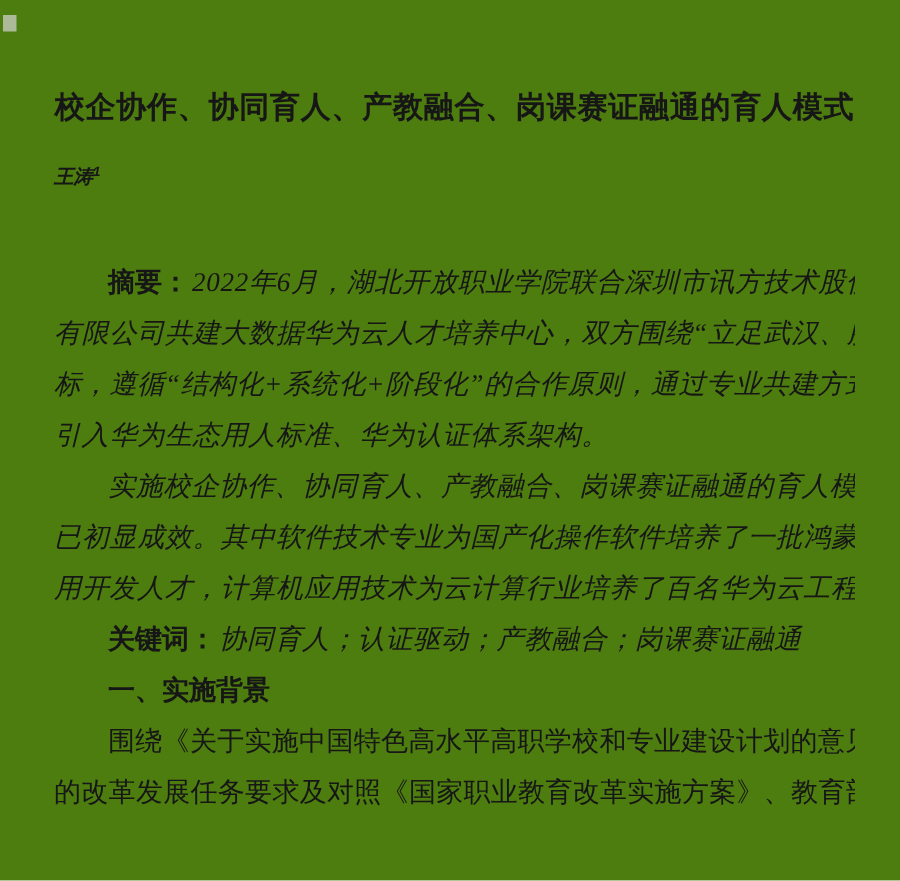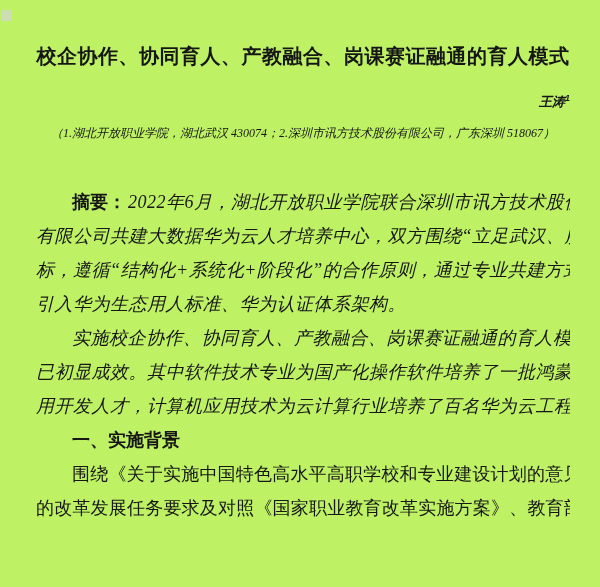--- a/index.html
+++ b/index.html
@@ -1,24 +1,24 @@
 <!DOCTYPE html>
 <html><head>
 <meta charset="utf-8">
 <style>
   * { margin: 0; padding: 0; box-sizing: border-box; }
   html, body { background: #ffffff; }
   .page {
     position: relative;
     width: 600px;
     height: 587px;
-    background: #bef264;
+    background: #4d7c0f;
     color: #161616;
     overflow: hidden;
-    padding: 0 30px 0 36px;
+    padding: 16px 30px 0 36px;
     font-family: "Liberation Serif", serif;
   }
   .scan-artifact {
     position: absolute;
     left: 2px; top: 10px;
     width: 9px; height: 11px;
     background: #d4d4d4;
     opacity: .7;
   }
   .title {
@@ -27,21 +27,21 @@
     text-align: center;
     font-family: "Liberation Sans", sans-serif;
     font-weight: bold;
     font-size: 20px;
     letter-spacing: 0.5px;
     white-space: nowrap;
   }
   .author-line {
     margin-top: 18px;
     line-height: 18px;
-    text-align: right;
+    text-align: left;
     font-size: 13px;
     font-weight: bold;
     font-style: italic;
     font-family: Liberation Sans, sans-serif;
   }
   .author-line sup { font-size: 9px; font-weight: bold; }
   .affiliation {
     margin-top: 14px;
     line-height: 16px;
     text-align: center;
@@ -84,34 +84,34 @@
 <div class="page">
 
   <div class="scan-artifact"></div>
 
   <h1 class="title">校企协作、协同育人、产教融合、岗课赛证融通的育人模式</h1>
 
   <div class="author-line">
     <span>王涛</span><sup>1</sup>
   </div>
 
-  <div class="affiliation">（1.湖北开放职业学院，湖北武汉 430074；2.深圳市讯方技术股份有限公司，广东深圳 518067）</div>
 
   <div class="body">
 
     <p class="line kai indent"><span class="hei label">摘要：</span><span>2022年6月，湖北开放职业学院联合深圳市讯方技术股份</span></p>
 
     <p class="line kai">有限公司共建大数据华为云人才培养中心，双方围绕“立足武汉、服</p>
     <p class="line kai">标，遵循“结构化+系统化+阶段化”的合作原则，通过专业共建方式</p>
     <p class="line kai">引入华为生态用人标准、华为认证体系架构。</p>
 
     <p class="line kai indent">实施校企协作、协同育人、产教融合、岗课赛证融通的育人模式</p>
     <p class="line kai">已初显成效。其中软件技术专业为国产化操作软件培养了一批鸿蒙应</p>
     <p class="line kai">用开发人才，计算机应用技术为云计算行业培养了百名华为云工程师。</p>
 
+    <p class="line indent"><span class="hei label">关键词：</span><span class="kai">协同育人；认证驱动；产教融合；岗课赛证融通</span></p>
 
     <h2 class="line hei heading indent">一、实施背景</h2>
 
     <p class="line song indent">围绕《关于实施中国特色高水平高职学校和专业建设计划的意见》</p>
     <p class="line song">的改革发展任务要求及对照《国家职业教育改革实施方案》、教育部</p>
 
   </div>
 
 </div>
 

